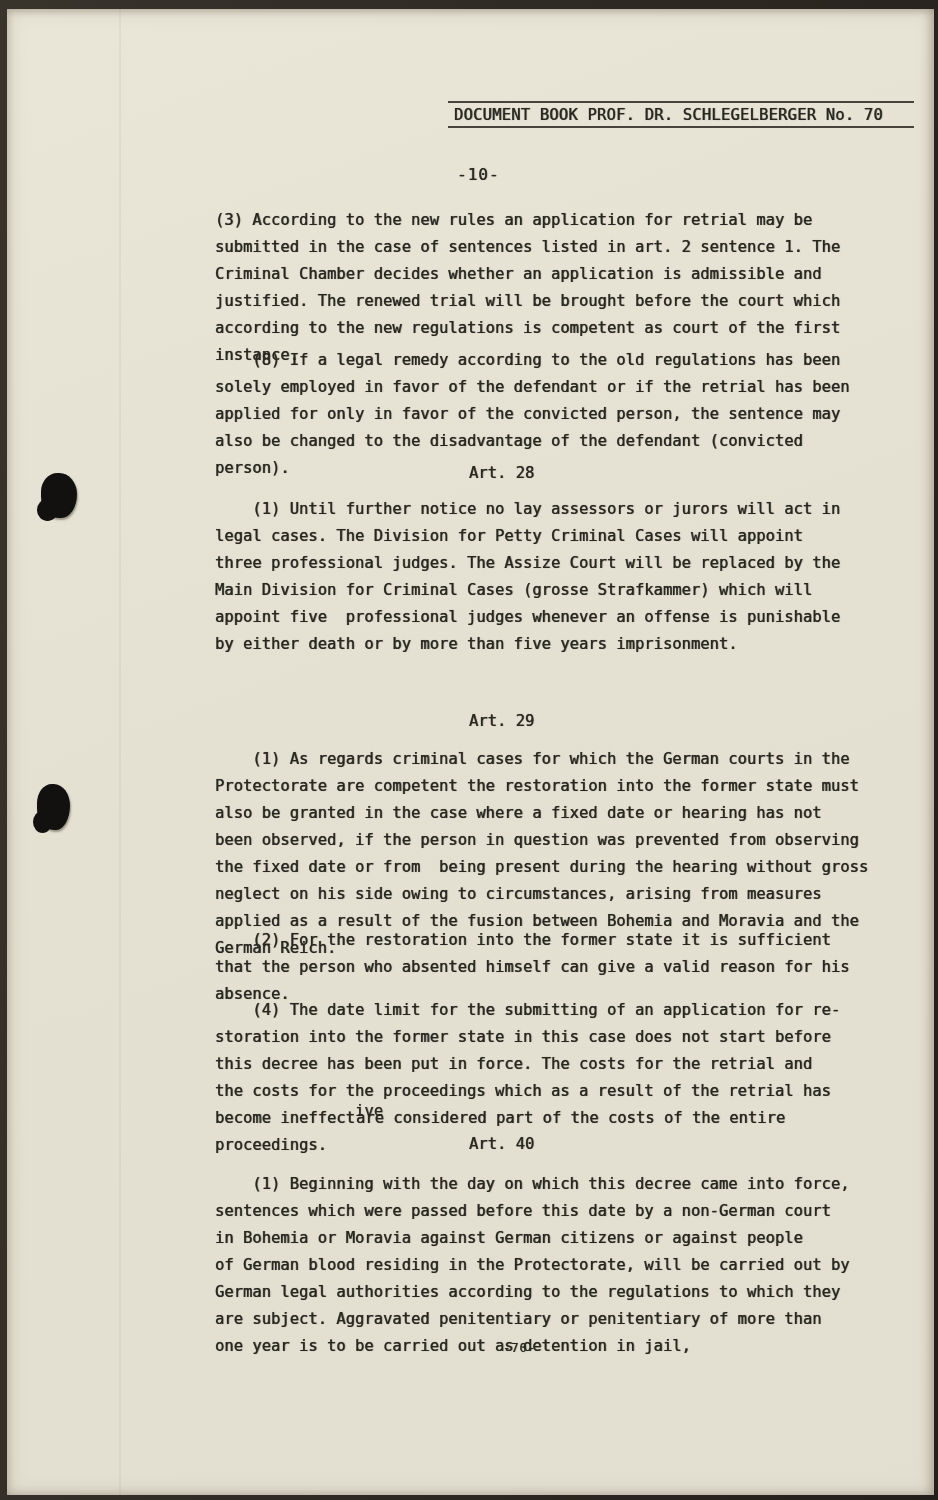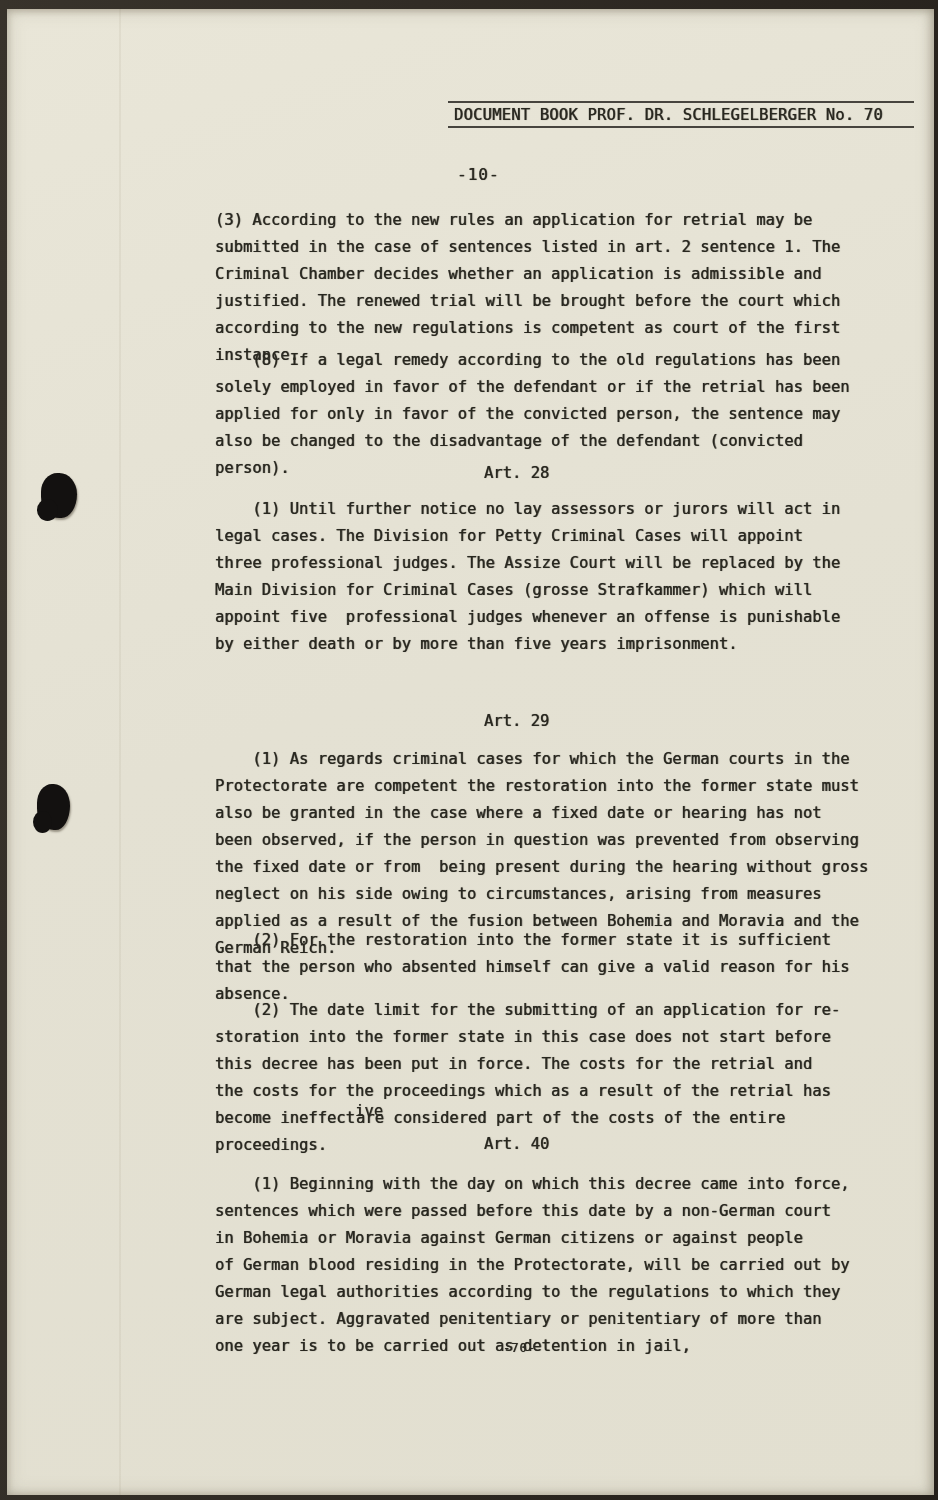--- a/index.html
+++ b/index.html
@@ -39,21 +39,21 @@
     padding: 3px 4px 2px 6px;
     white-space: nowrap;
   }
   .pageno-top { position: absolute; left: 450px; top: 156px; font-size: 16px; letter-spacing: 1px; text-align: center; }
   .pageno-bottom { position: absolute; left: 496px; top: 1332px; font-size: 12px; letter-spacing: 1px; }
   .para {
     position: absolute; left: 208px; width: 690px;
     font-size: 15.5px; line-height: 27px;
     white-space: pre-wrap;
   }
-  .art-heading { position: absolute; left: 477px; font-size: 15.5px; }
+  .art-heading { position: absolute; left: 462px; font-size: 15.5px; }
   .overstrike {
     position: relative; top: -7px;
     display: inline-block;
     margin-right: -27px;
     text-shadow: 0.6px 0.4px 0.7px rgba(60,58,50,0.85);
   }
   .punch-hole {
     position: absolute;
     background: #131110;
     border-radius: 48% 52% 46% 54% / 44% 50% 56% 50%;
@@ -113,21 +113,21 @@
 been observed, if the person in question was prevented from observing
 the fixed date or from  being present during the hearing without gross
 neglect on his side owing to circumstances, arising from measures
 applied as a result of the fusion between Bohemia and Moravia and the
 German Reich.</div>
 
   <div class="para ink" style="top:918px">    (2) For the restoration into the former state it is sufficient
 that the person who absented himself can give a valid reason for his
 absence.</div>
 
-  <div class="para ink" style="top:988px"><span>    (2) The date limit for the submitting of an application for re-
+  <div class="para ink" style="top:988px"><span>    (4) The date limit for the submitting of an application for re-
 storation into the former state in this case does not start before
 this decree has been put in force. The costs for the retrial and
 the costs for the proceedings which as a result of the retrial has
 become ineffect</span><span class="overstrike">ive</span><span>are considered part of the costs of the entire
 proceedings.</span></div>
 
   <div class="art-heading ink" style="top:1126px">Art. 40</div>
 
   <div class="para ink" style="top:1162px">    (1) Beginning with the day on which this decree came into force,
 sentences which were passed before this date by a non-German court

